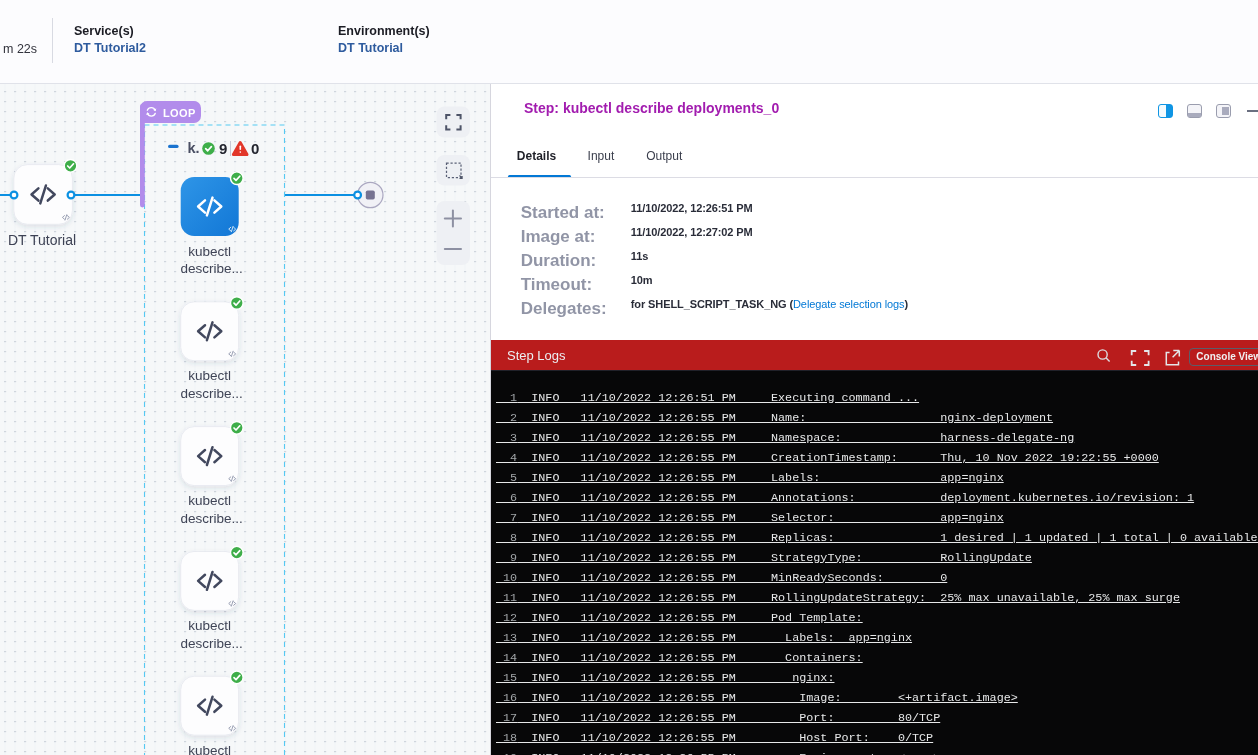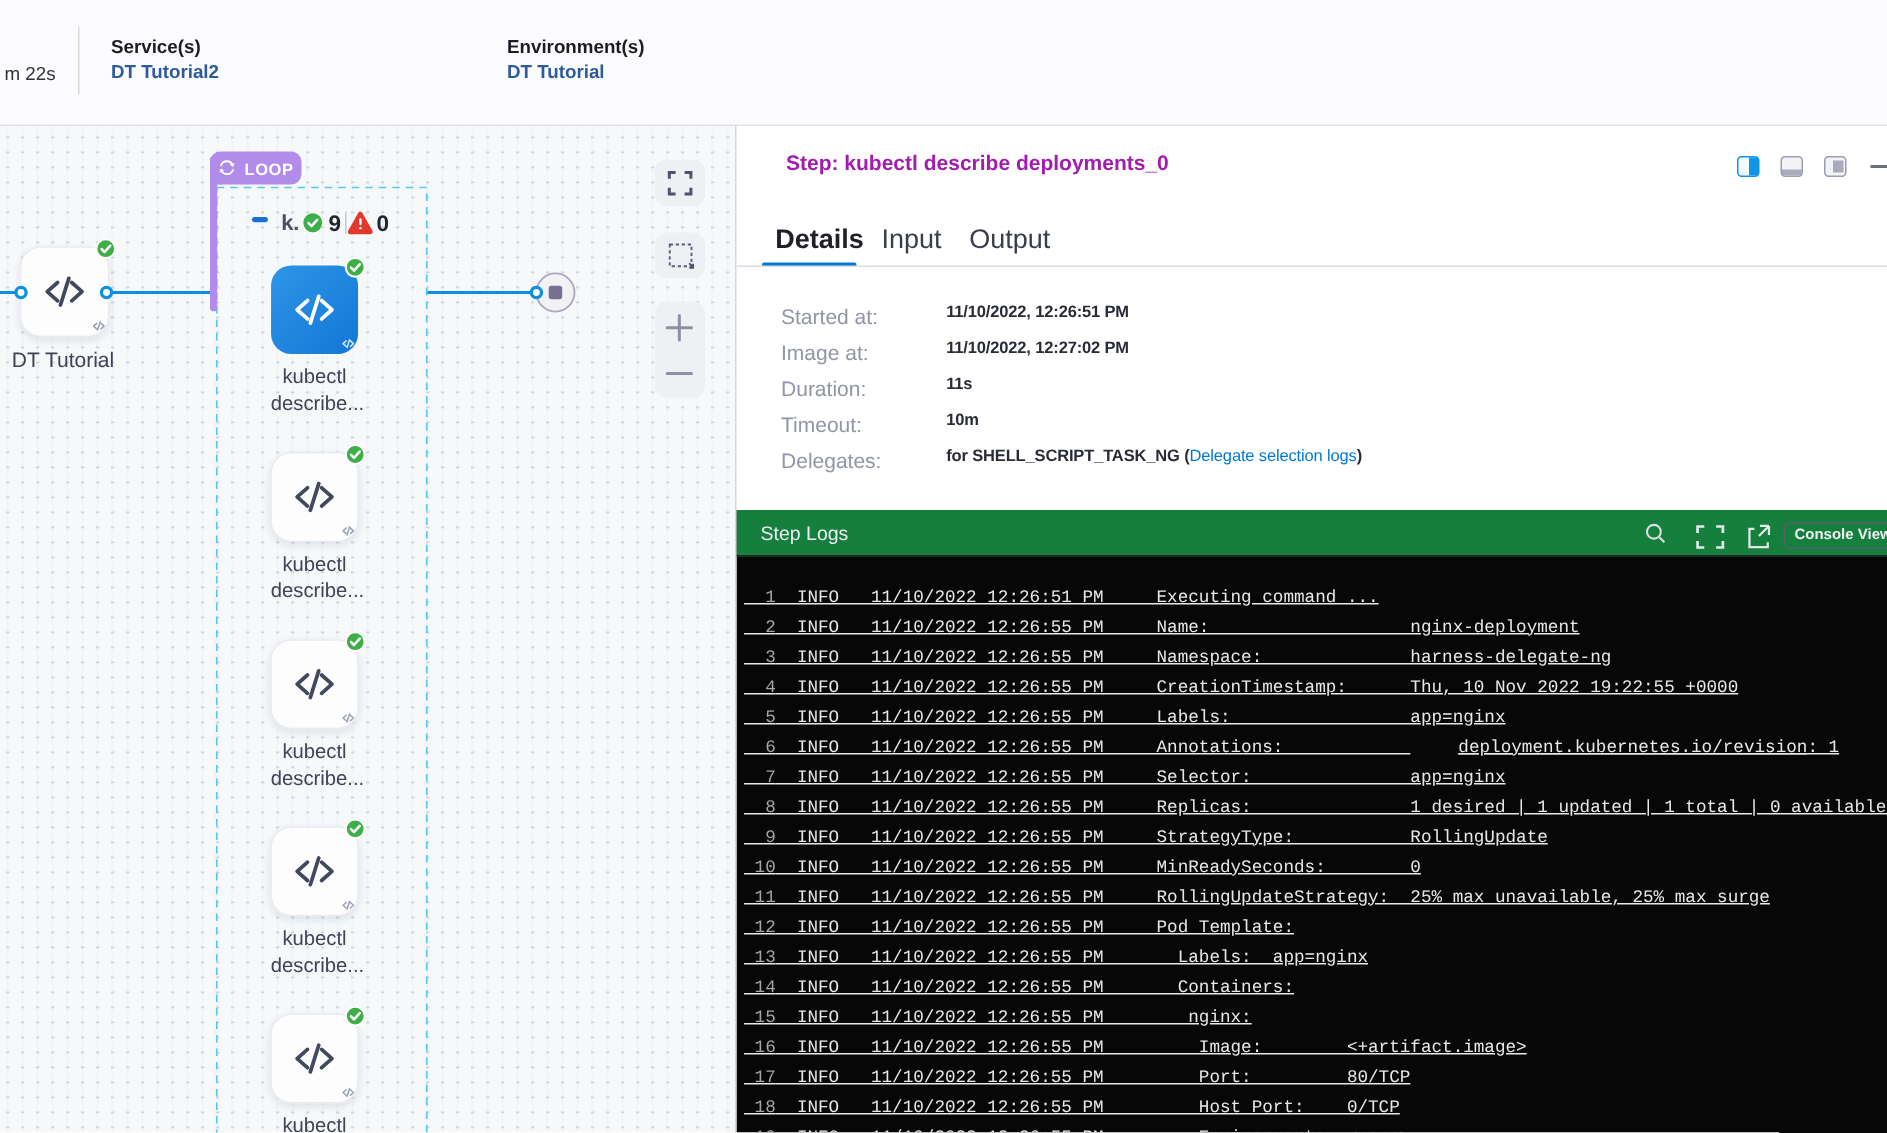--- a/index.html
+++ b/index.html
@@ -15,39 +15,39 @@
   border-left:1px solid #d6d6de; overflow:hidden; }
 #panel h1 { position:absolute; left:33px; top:16px; font-size:14px; font-weight:bold; color:#a21caf; }
 .lay { position:absolute; top:20px; width:15px; height:14px; border-radius:3px; }
 #lay1 { left:667px; border:1.6px solid #0f95e4; background:#f3fafd; }
 #lay1 i { position:absolute; right:0; top:0; width:6px; height:100%; background:#0f95e4; display:block; }
 #lay2 { left:696px; border:1.4px solid #9a9dae; background:#f4f4f8; }
 #lay2 i { position:absolute; left:0; bottom:0; width:100%; height:4px; background:#a9abbd; display:block; }
 #lay3 { left:725px; border:1.4px solid #9a9dae; background:#f4f4f8; }
 #lay3 i { position:absolute; right:1px; top:1.5px; width:7px; height:8px; background:#a9abbd; display:block; }
 #laymin { position:absolute; left:756px; top:26px; width:11px; height:2.4px; background:#6a6f80; }
-.tab { position:absolute; top:65px; font-size:18px; color:#3a3e4c; }
+.tab { position:absolute; top:65px; font-size:12px; color:#3a3e4c; }
 #tabd { left:25.8px; font-weight:bold; color:#1f2028; }
 #tabi { left:96.6px; } #tabo { left:155.2px; }
 #tabline { position:absolute; left:0; top:93px; width:768px; height:1px; background:#dcdce4; }
 #tabul { position:absolute; left:17px; top:90.5px; width:63px; height:3.6px; border-radius:2px; background:#0278d5; }
-.drow { position:absolute; left:29.7px; font-size:14px; font-weight:normal; color:#9195a6; }
+.drow { position:absolute; left:29.7px; font-size:17px; font-weight:bold; color:#9195a6; }
 .dval { position:absolute; left:139.8px; letter-spacing:-0.1px; font-size:11px; font-weight:bold; color:#292c38; white-space:nowrap; }
 .dval a { color:#0278d5; text-decoration:none; font-weight:normal; }
 #steplogs { position:absolute; left:0; top:256px; width:768px; height:415px; background:#070708; }
-#slhead { position:absolute; left:0; top:0; width:768px; height:31px; background:#15803d; border-bottom:1px solid #202129; }
+#slhead { position:absolute; left:0; top:0; width:768px; height:31px; background:#b91c1c; border-bottom:1px solid #202129; }
 #slhead .t { position:absolute; left:16px; top:8px; font-size:13px; color:#eceff2; }
 #consolebtn { position:absolute; left:697.8px; top:8px; width:84px; height:17.5px; border:1px solid #5a5e6a;
   border-radius:4px; color:#f0f1f3; font-size:10px; font-weight:bold; line-height:15.5px; text-align:left;
   padding-left:6.5px; white-space:nowrap; }
 #slbody { position:absolute; left:0; top:32px; width:768px; height:383px;
   font-family:"Liberation Mono", monospace; font-size:11.75px; color:#e7e8e9; padding-top:15.5px; }
 .logrow { white-space:pre; height:20px; line-height:20px; padding-left:5px;text-decoration:underline; }
 .ln { color:#a2a6a9; }
-.lu { text-decoration:underline;margin-left:32px; }
+.lu { text-decoration:underline; }
 #slicons { position:absolute; right:0; top:0; }
 </style></head>
 <body>
 <div id="topbar">
   <div class="dur">m 22s</div>
   <div class="vdiv"></div>
   <div class="hlabel" style="left:74px">Service(s)</div>
   <div class="hlink" style="left:74px">DT Tutorial2</div>
   <div class="hlabel" style="left:338px">Environment(s)</div>
   <div class="hlink" style="left:338px">DT Tutorial</div>

